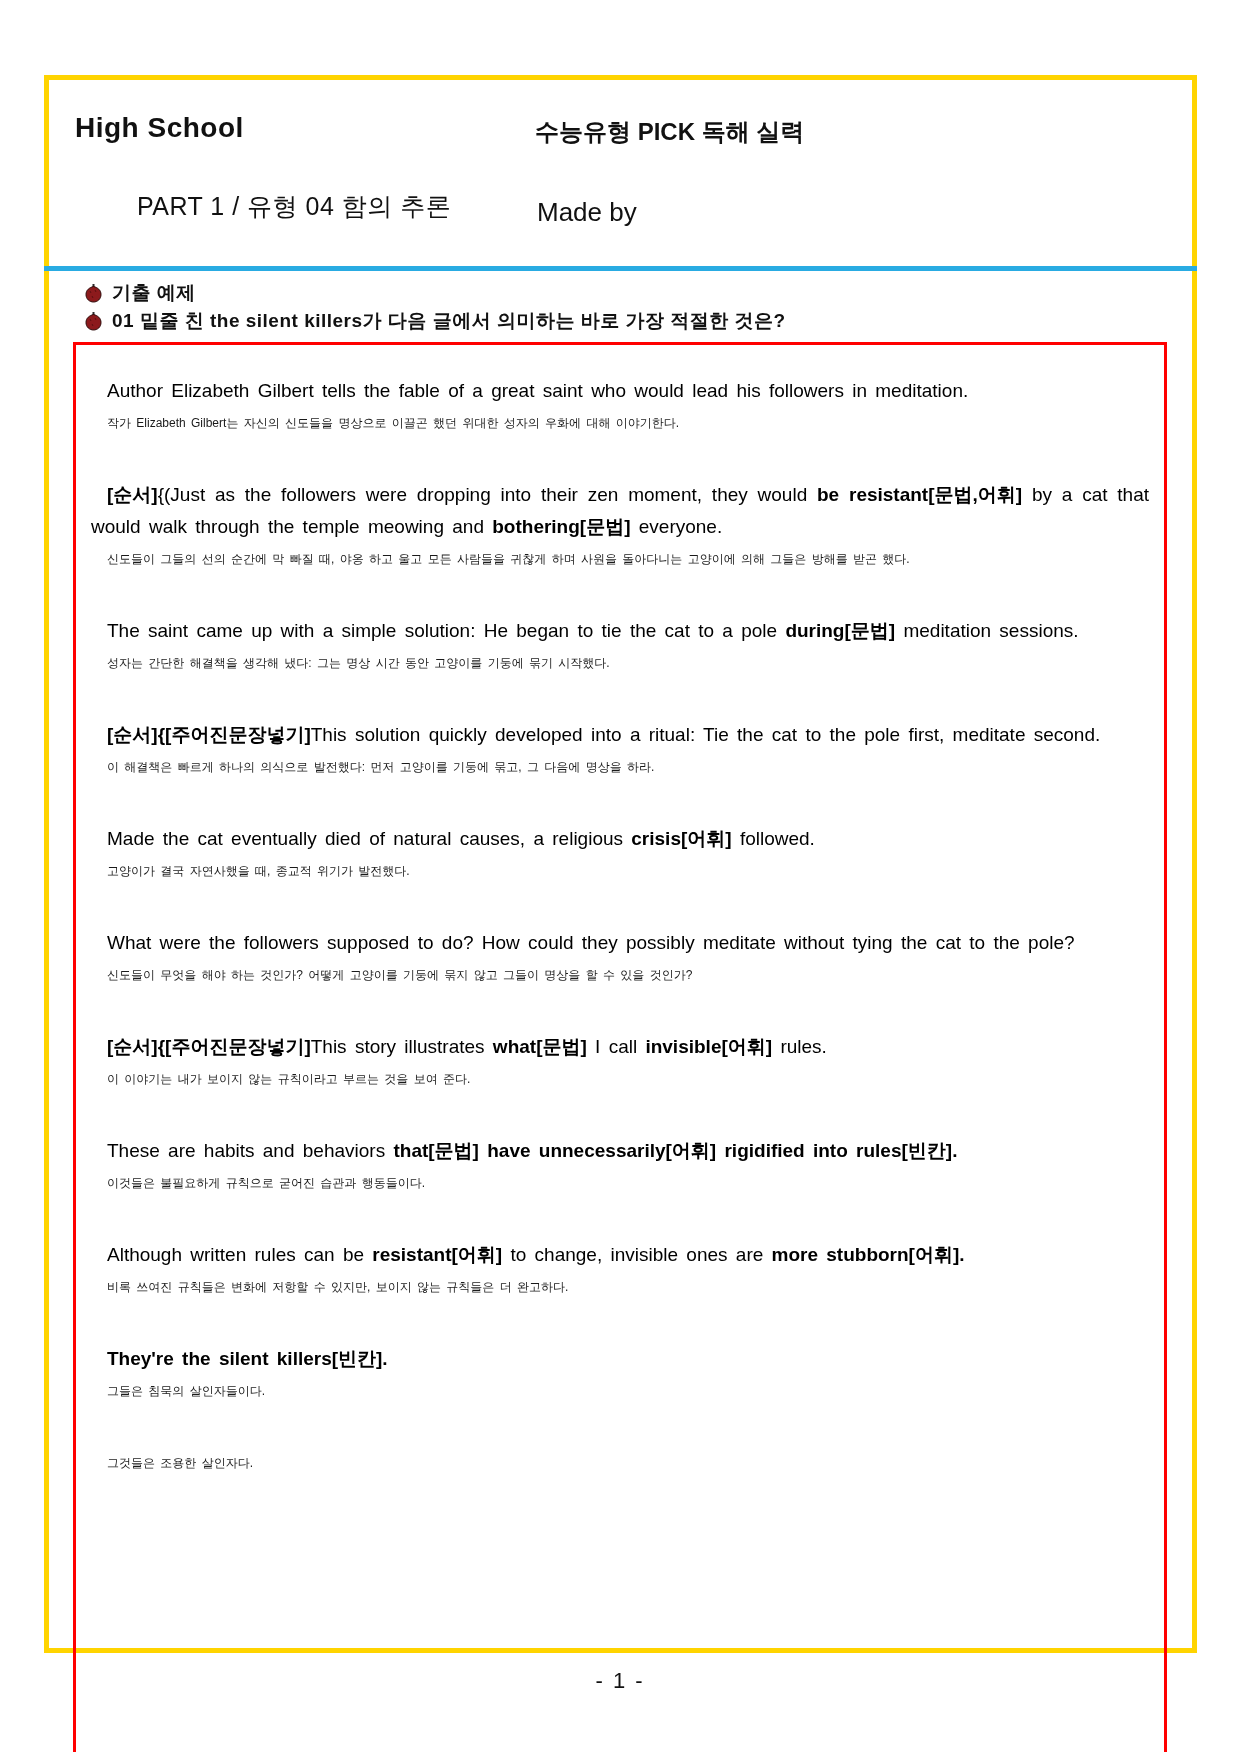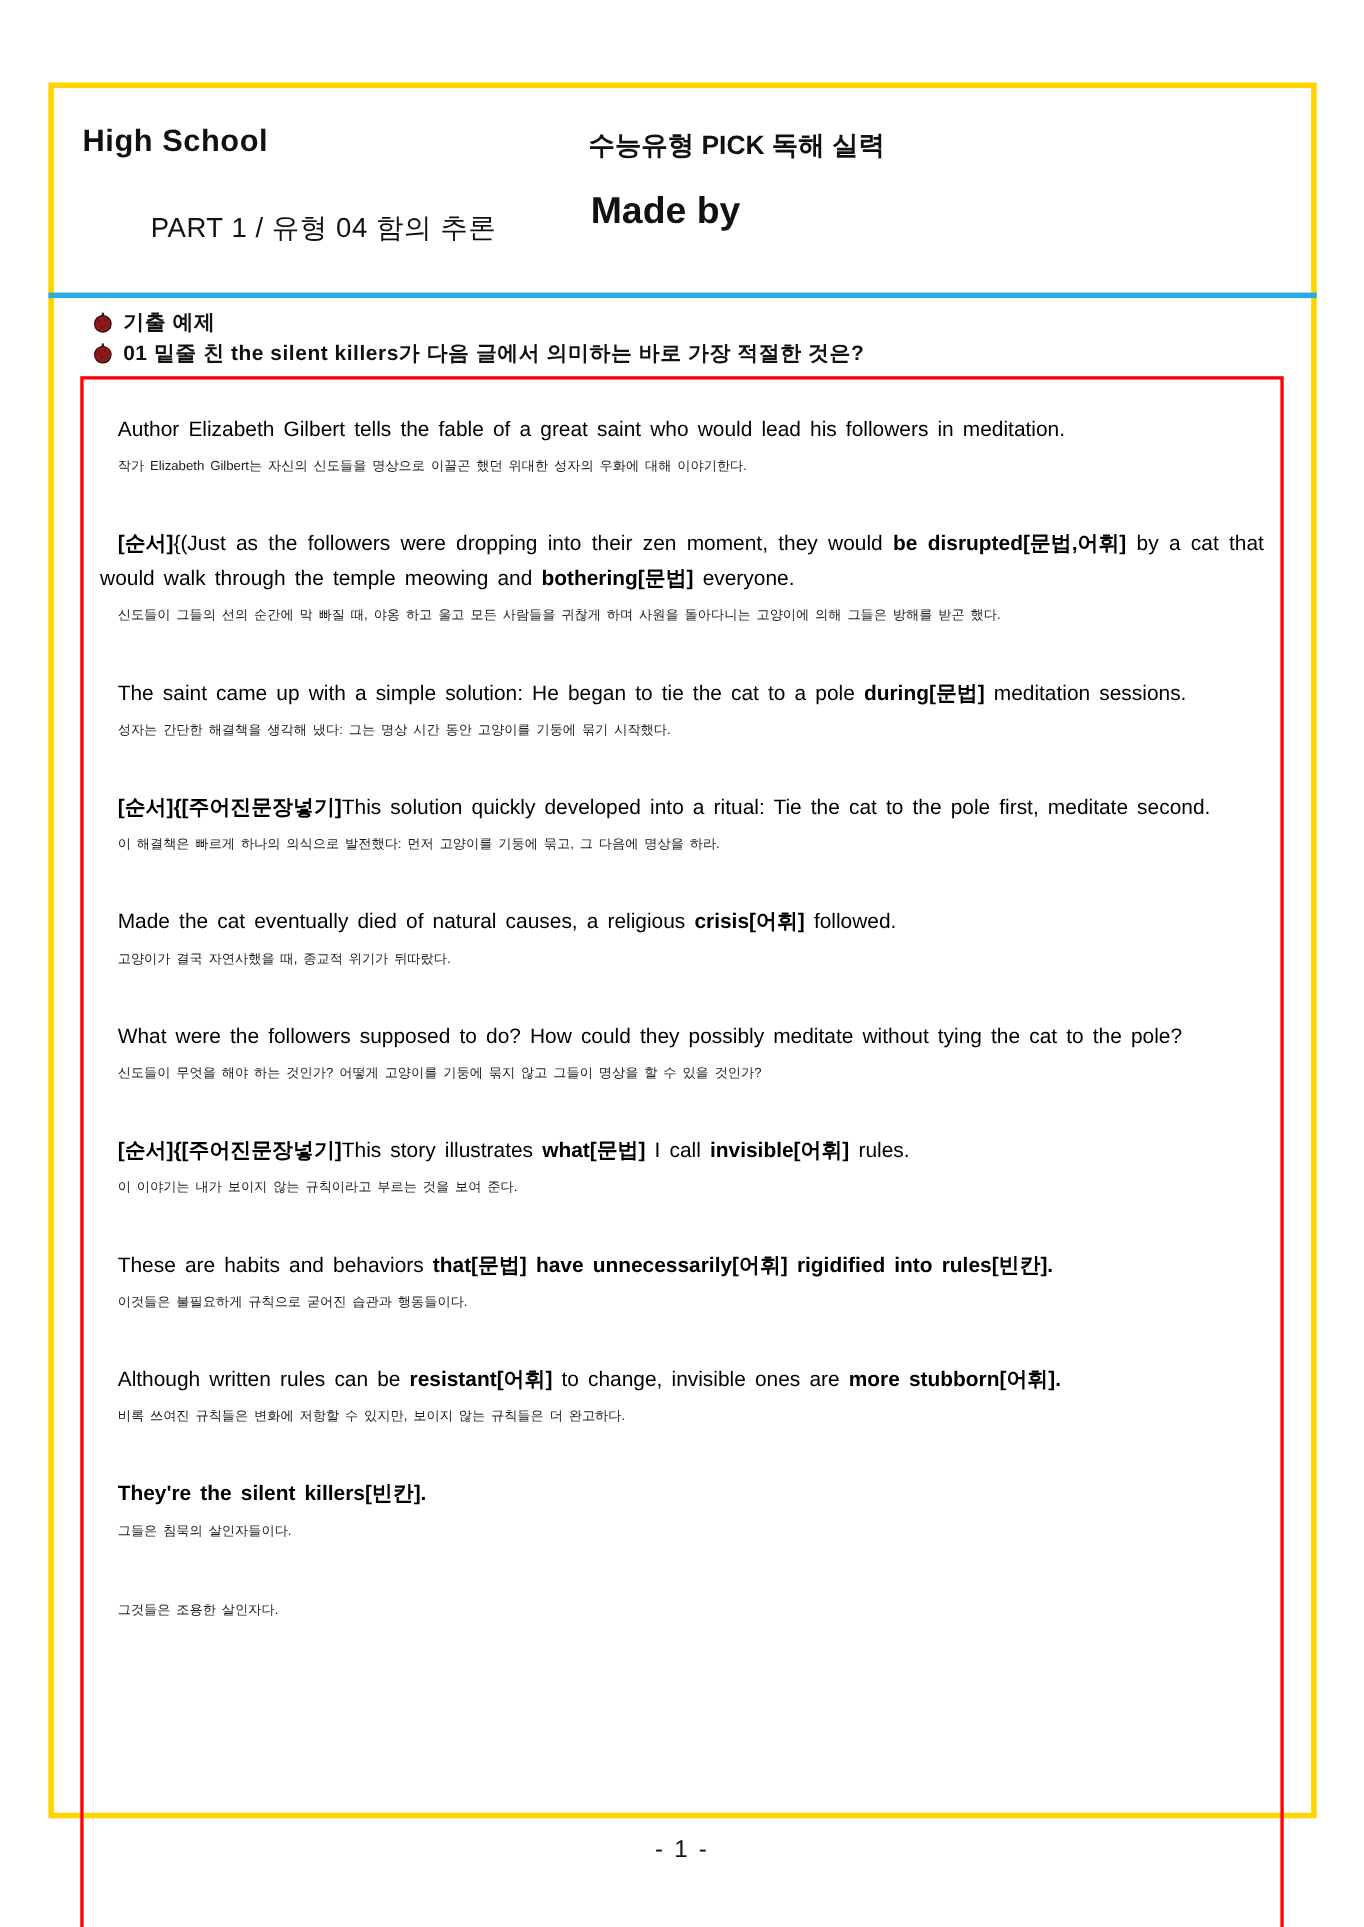--- a/index.html
+++ b/index.html
@@ -15,21 +15,21 @@
     position:absolute; left:26px; top:32px; font-size:28px; font-weight:bold;
     letter-spacing:0.5px;
   }
   .series {
     position:absolute; left:486px; top:36px; font-size:24px; font-weight:700;
   }
   .part-title {
     position:absolute; left:88px; top:110px; font-size:25px; letter-spacing:0.5px;
   }
   .made-by {
-    position:absolute; left:488px; top:93px; font-size:34px; font-weight:bold;
+    position:absolute; left:488px; top:117px; font-size:26px; font-weight:normal;
   }
   .divider {
     position:absolute; left:-5px; top:186px; width:calc(100% + 10px); height:5px;
     background:#29ABE2;
   }
   .bullet-row {
     position:absolute; left:36px; display:flex; align-items:center; gap:10px;
     font-size:19px; white-space:nowrap;font-weight:bold;
   }
   .bullet-row .txt { letter-spacing:0.5px; }
@@ -86,34 +86,34 @@
       </svg>
       <span class="txt">01 밑줄 친 the silent killers가 다음 글에서 의미하는 바로 가장 적절한 것은?</span>
     </div>
 
     <div class="redbox">
         <div class="para">
           <div class="en"><span>Author Elizabeth Gilbert tells the fable of a great saint who would lead his followers in meditation.</span></div>
           <div class="kr">작가 Elizabeth Gilbert는 자신의 신도들을 명상으로 이끌곤 했던 위대한 성자의 우화에 대해 이야기한다.</div>
         </div>
         <div class="para">
-          <div class="en"><b>[순서]</b><span>{(Just as the followers were dropping into their zen moment, they would </span><b>be disrupted[문법,어휘]</b><span> by a cat that would walk through the temple meowing and </span><b>bothering[문법]</b><span> everyone.</span></div>
+          <div class="en"><b>[순서]</b><span>{(Just as the followers were dropping into their zen moment, they would </span><b>be resistant[문법,어휘]</b><span> by a cat that would walk through the temple meowing and </span><b>bothering[문법]</b><span> everyone.</span></div>
           <div class="kr">신도들이 그들의 선의 순간에 막 빠질 때, 야옹 하고 울고 모든 사람들을 귀찮게 하며 사원을 돌아다니는 고양이에 의해 그들은 방해를 받곤 했다.</div>
         </div>
         <div class="para">
           <div class="en"><span>The saint came up with a simple solution: He began to tie the cat to a pole </span><b>during[문법]</b><span> meditation sessions.</span></div>
           <div class="kr">성자는 간단한 해결책을 생각해 냈다: 그는 명상 시간 동안 고양이를 기둥에 묶기 시작했다.</div>
         </div>
         <div class="para">
           <div class="en"><b>[순서]{[주어진문장넣기]</b><span>This solution quickly developed into a ritual: Tie the cat to the pole first, meditate second.</span></div>
           <div class="kr">이 해결책은 빠르게 하나의 의식으로 발전했다: 먼저 고양이를 기둥에 묶고, 그 다음에 명상을 하라.</div>
         </div>
         <div class="para">
           <div class="en"><span>Made the cat eventually died of natural causes, a religious </span><b>crisis[어휘]</b><span> followed.</span></div>
-          <div class="kr">고양이가 결국 자연사했을 때, 종교적 위기가 뒤따랐다.</div>
+          <div class="kr">고양이가 결국 자연사했을 때, 종교적 위기가 발전했다.</div>
         </div>
         <div class="para">
           <div class="en"><span>What were the followers supposed to do? How could they possibly meditate without tying the cat to the pole?</span></div>
           <div class="kr">신도들이 무엇을 해야 하는 것인가? 어떻게 고양이를 기둥에 묶지 않고 그들이 명상을 할 수 있을 것인가?</div>
         </div>
         <div class="para">
           <div class="en"><b>[순서]{[주어진문장넣기]</b><span>This story illustrates </span><b>what[문법]</b><span> I call </span><b>invisible[어휘]</b><span> rules.</span></div>
           <div class="kr">이 이야기는 내가 보이지 않는 규칙이라고 부르는 것을 보여 준다.</div>
         </div>
         <div class="para">

